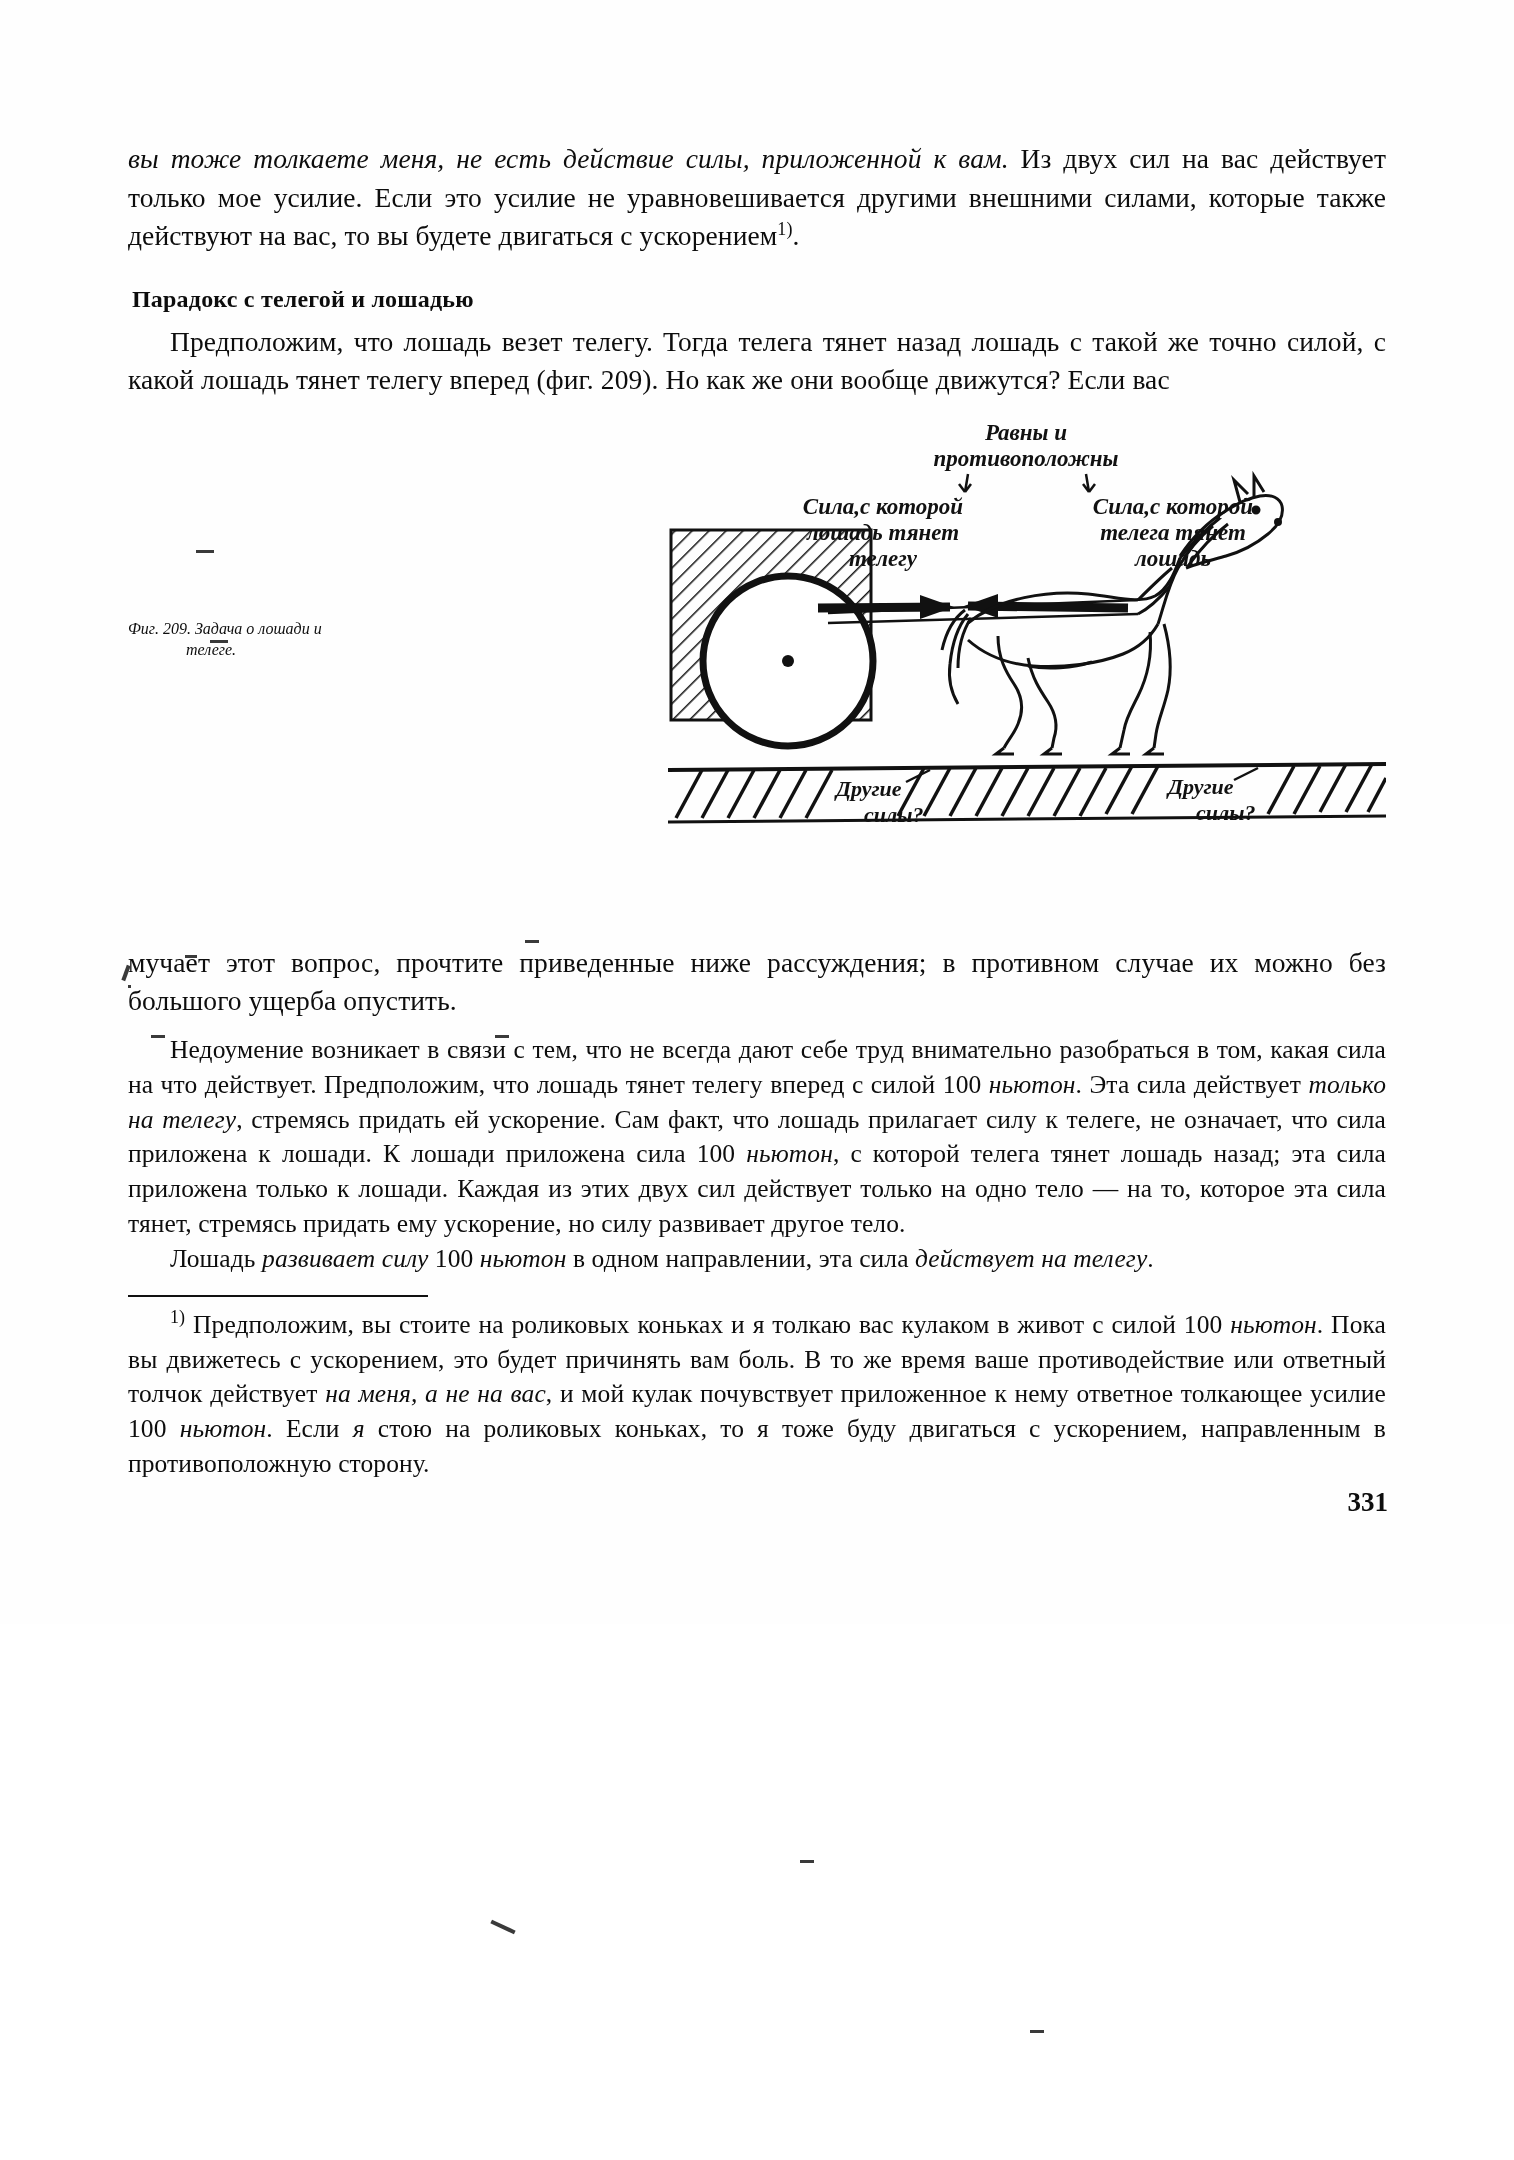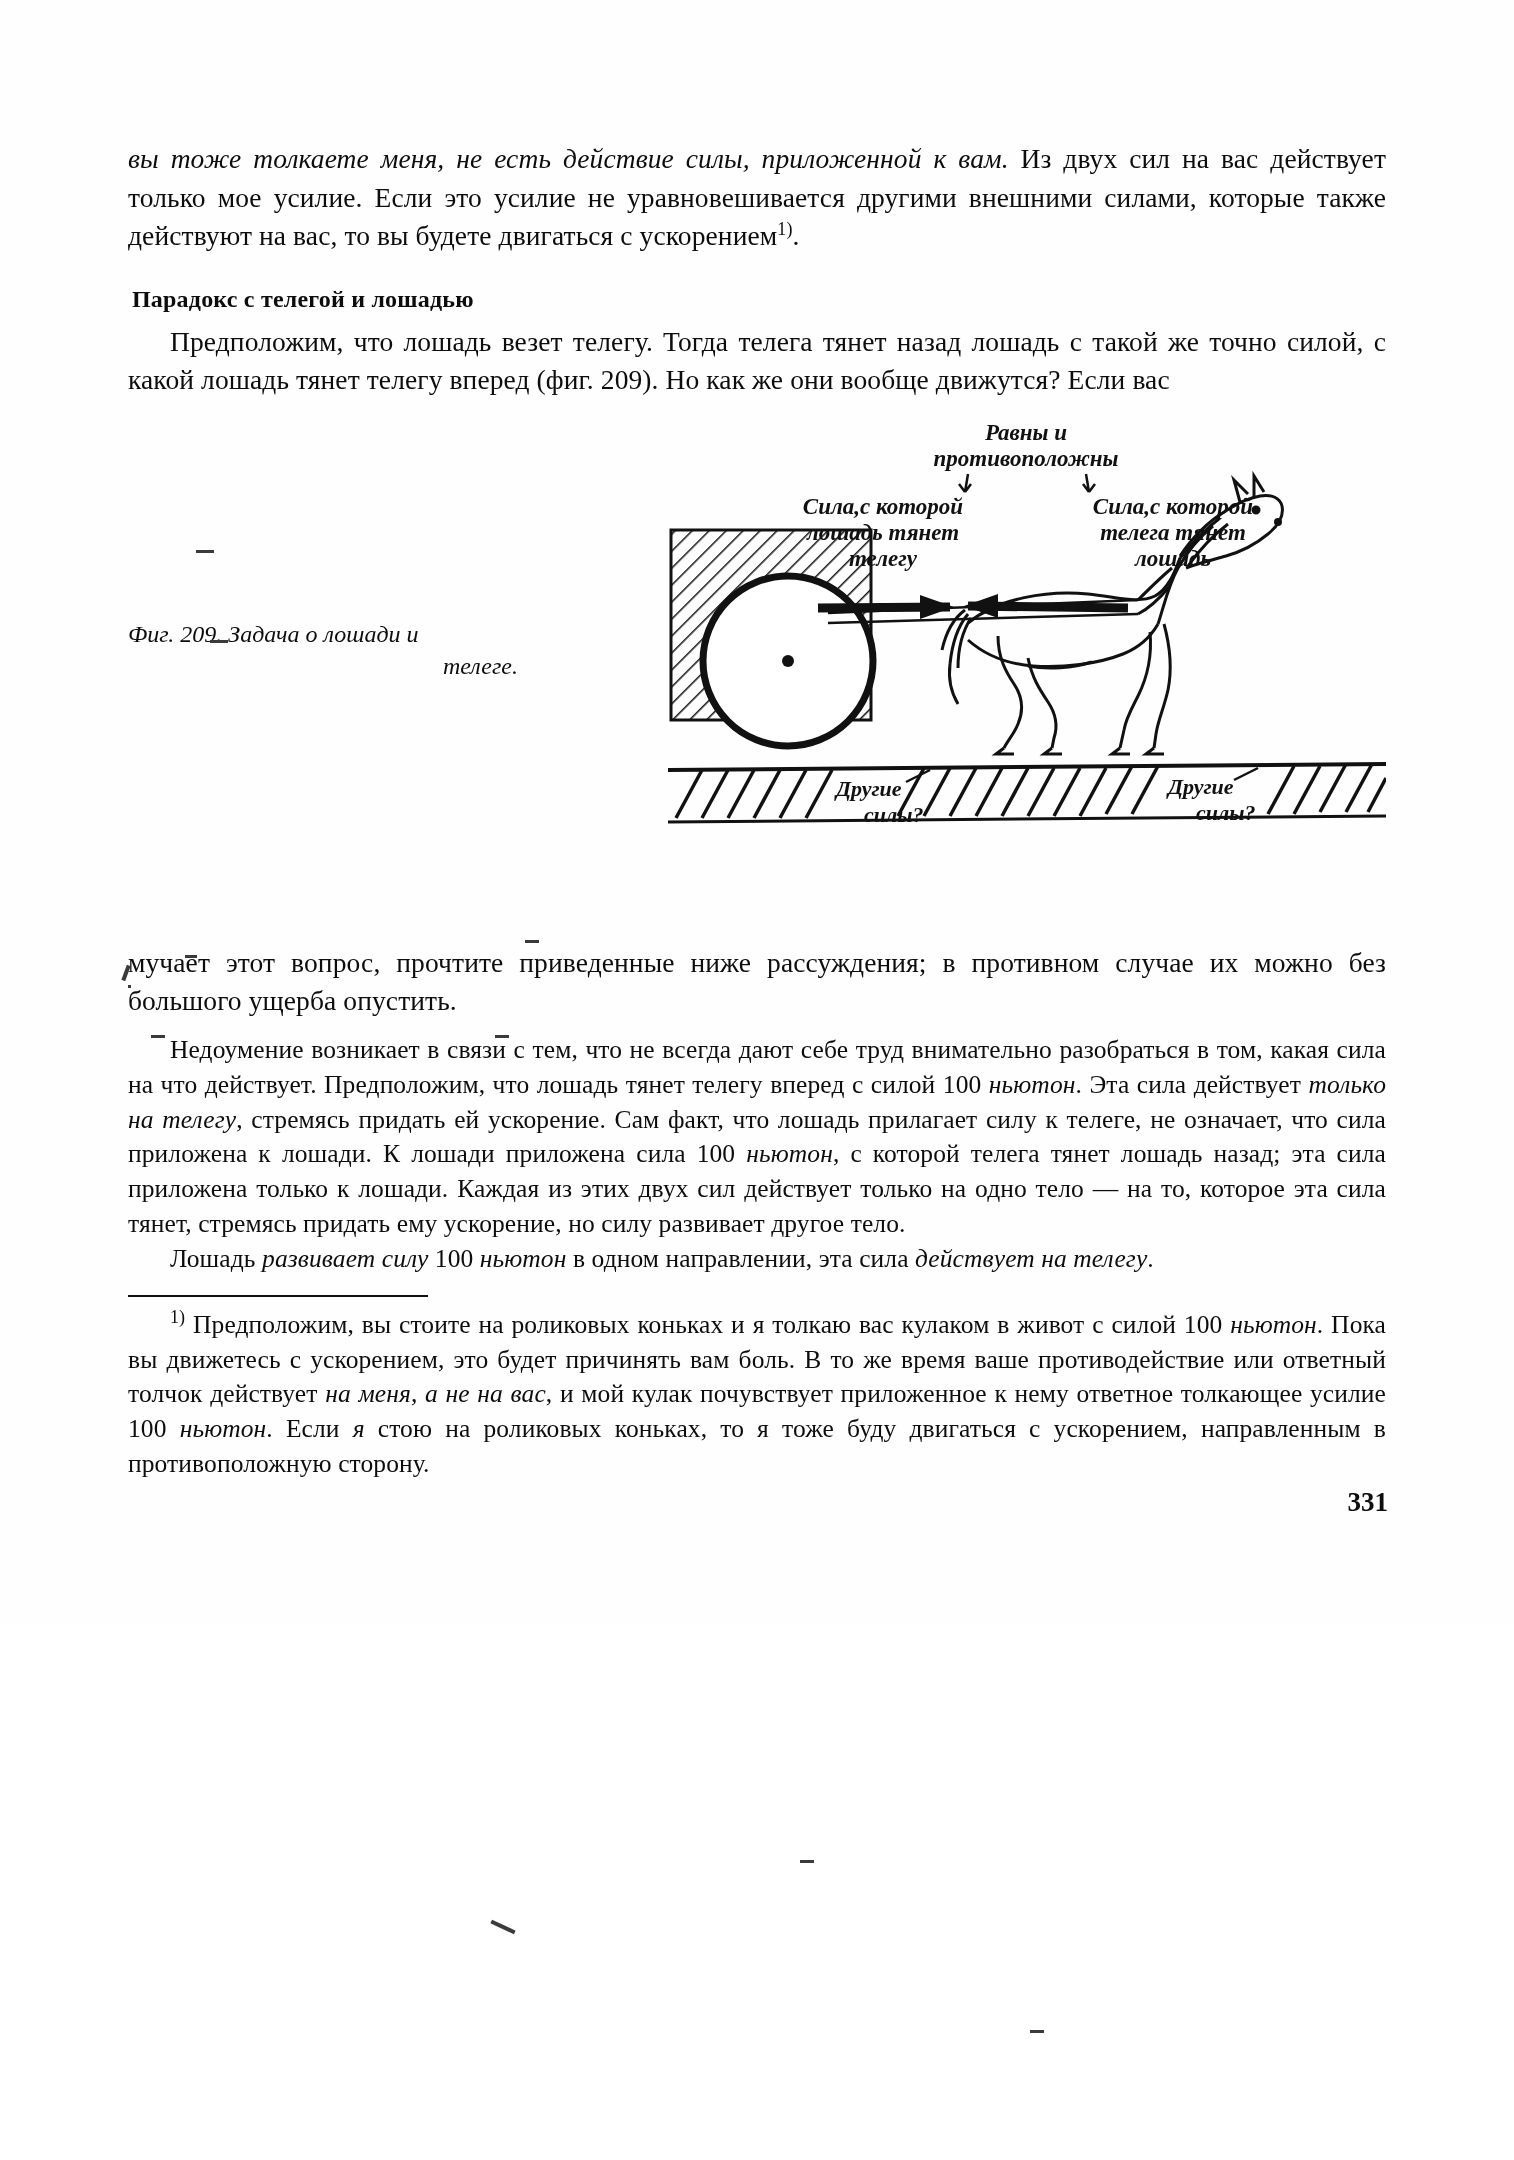--- a/index.html
+++ b/index.html
@@ -60,27 +60,26 @@
     position: relative;
     margin-top: 18px;
     height: 500px;
   }
   .fig-caption {
     position: absolute;
     left: 0px;
     top: 200px;
     width: 390px;
     font-style: italic;
-    font-size: 24px;
+    font-size: 16px;
     line-height: 1.35;
   }
   .fig-caption .cap-2 {
     display: block;
     margin-left: 58px;
-    text-align: right;
   }
   .fig-art {
     position: absolute;
     left: 540px;
     top: 0;
     width: 718px;
     height: 500px;
     text-align: right;
   }
   .fig-art svg {

